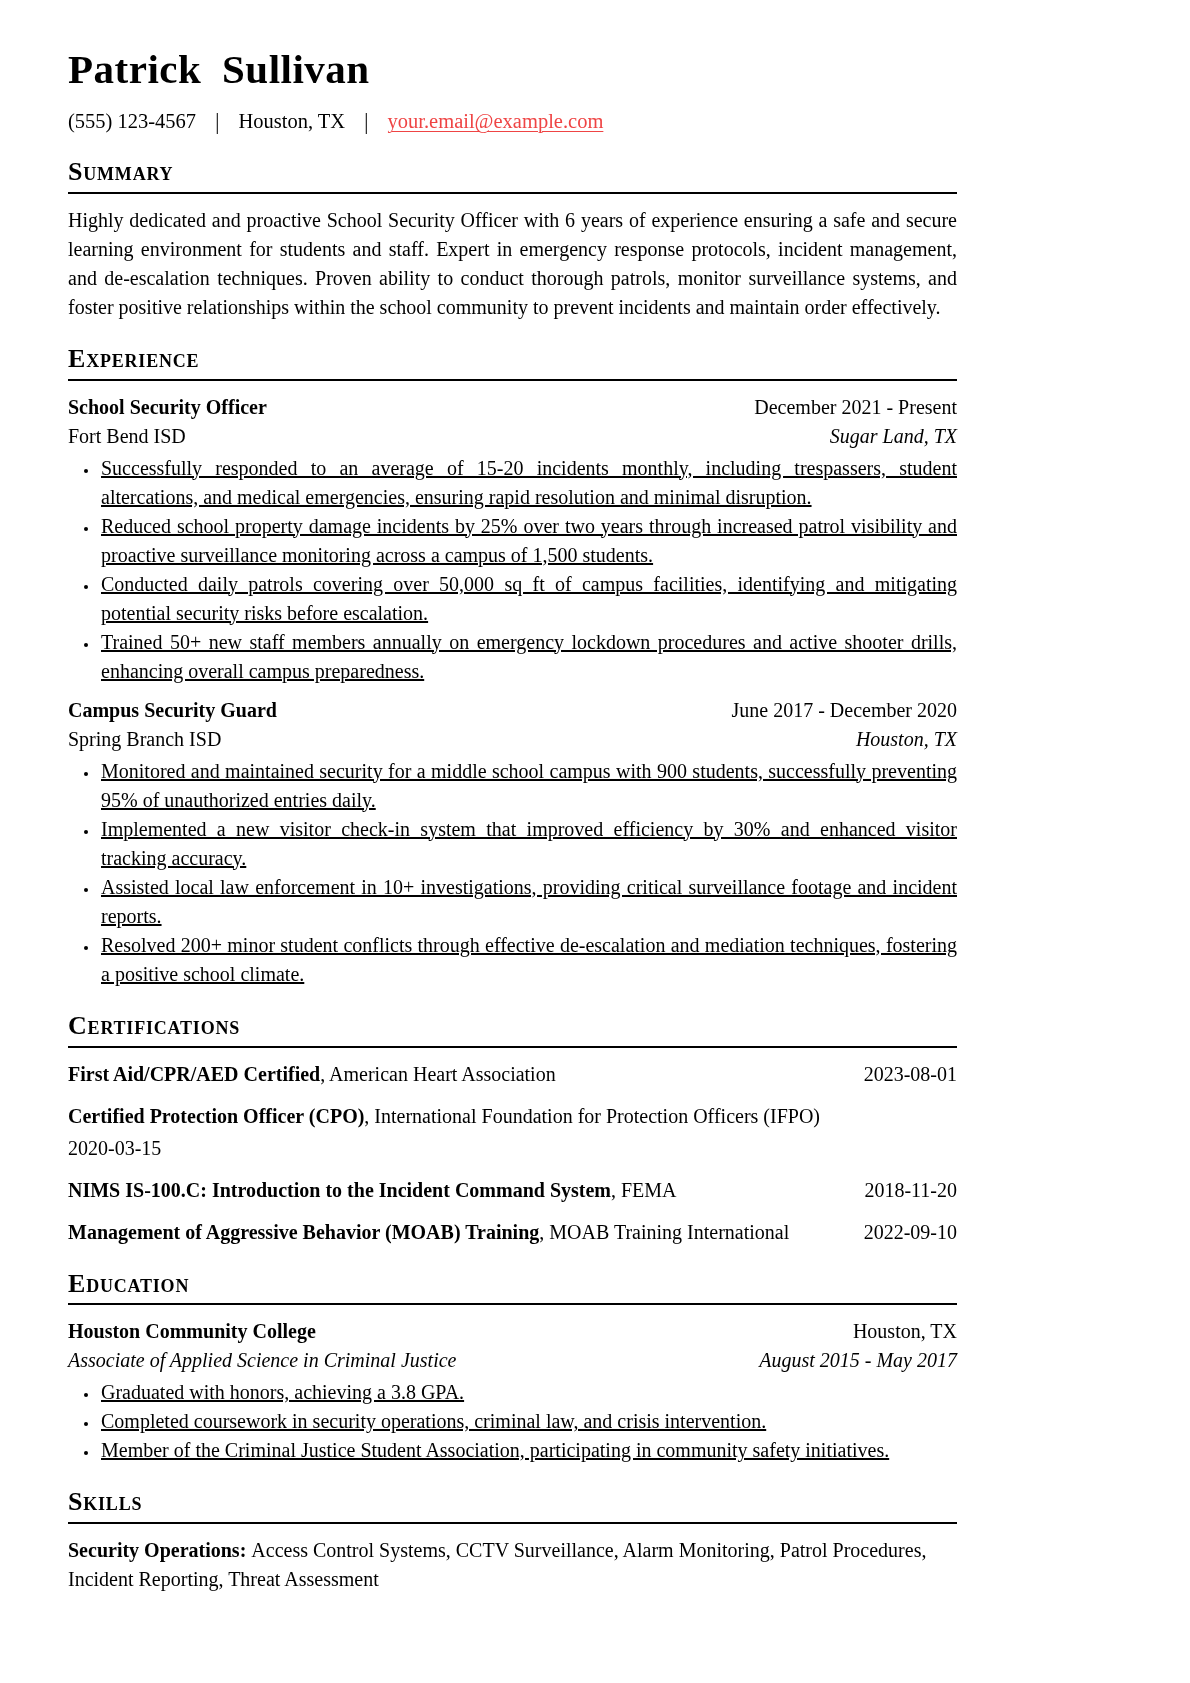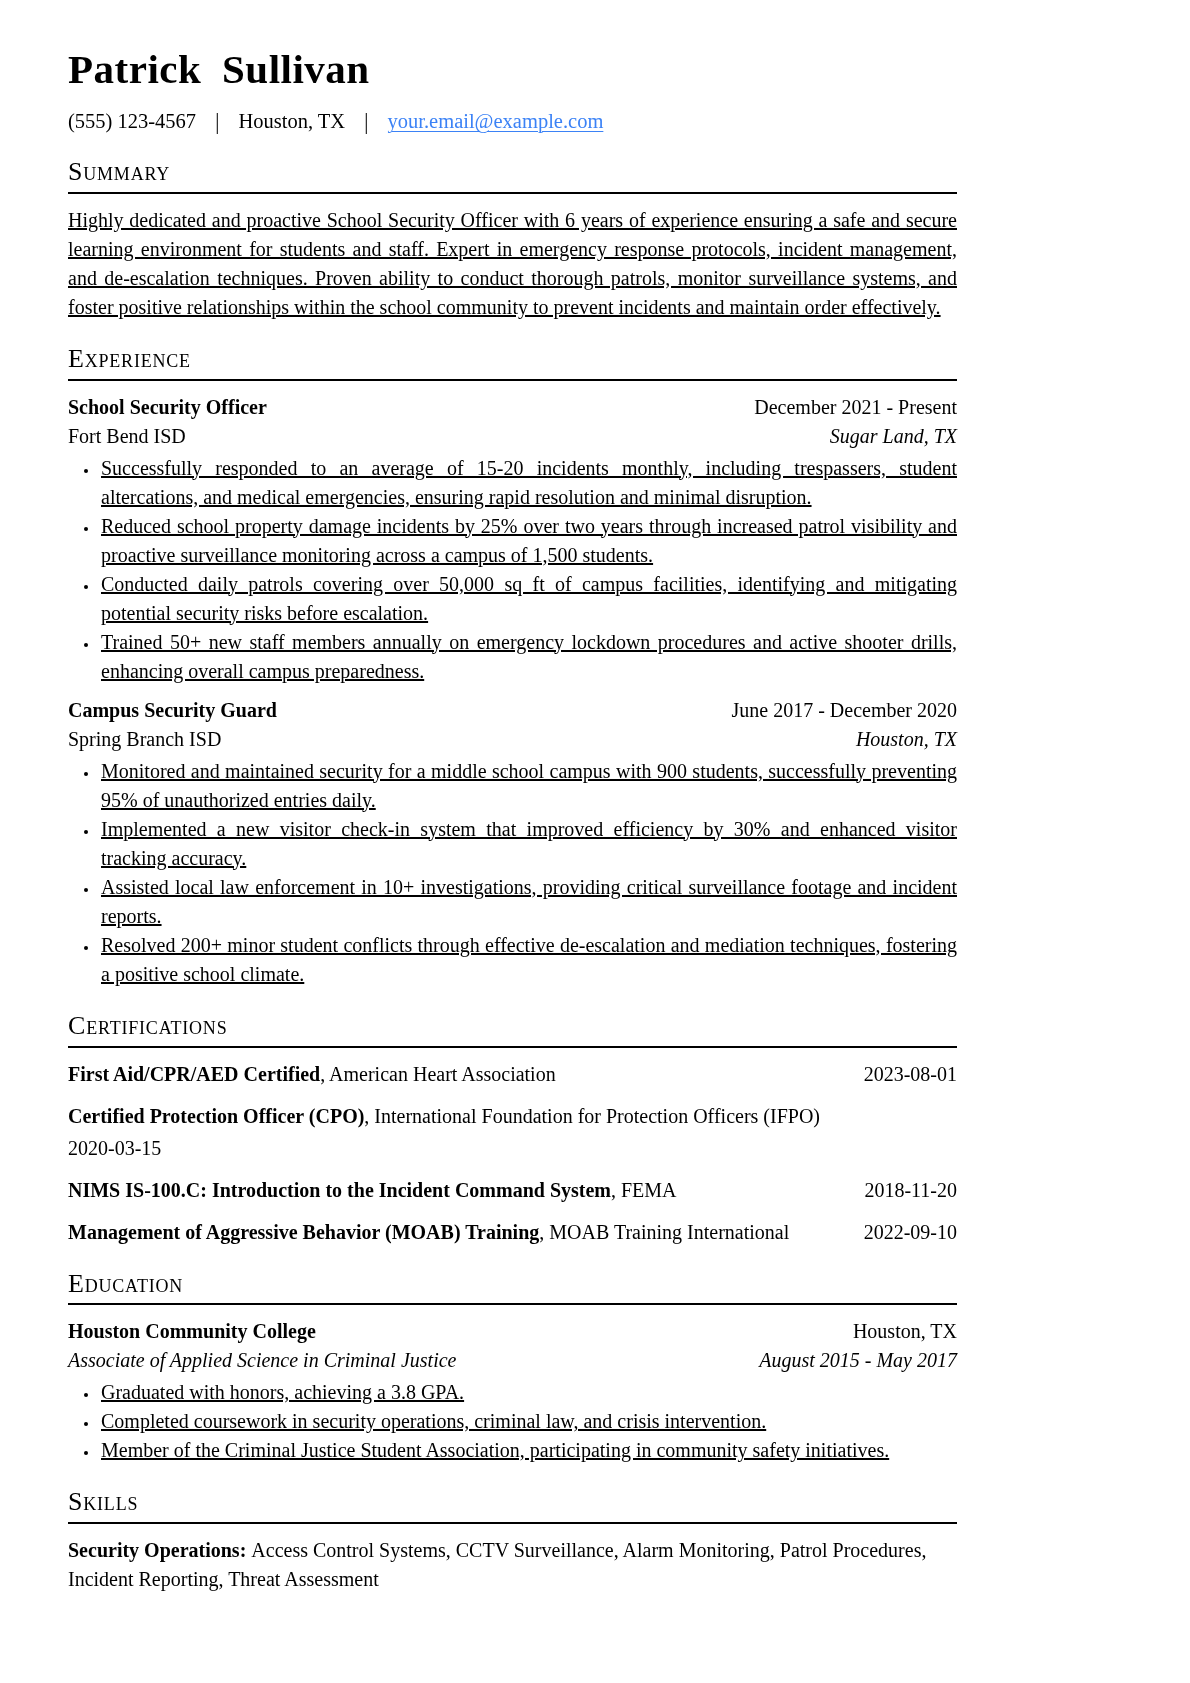--- a/index.html
+++ b/index.html
@@ -34,46 +34,45 @@
     font-size: 20.5px;
     margin: 0 0 20px 0;
     white-space: nowrap;
   }
   .contact-sep {
     display: inline-block;
     margin: 0 14px;
     transform: scaleY(1.15);
   }
   .email-link {
-    color: #3b82f6;
+    color: #ef4444;
     text-decoration: underline;
     text-underline-offset: 3px;
     text-decoration-thickness: 1px;
     cursor: pointer;
   }
   
   .section-heading {
     font-variant: small-caps;
-    font-weight: 400;
+    font-weight: 700;
     font-size: 26px;
     letter-spacing: 0.8px;
     line-height: 1.15;
     border-bottom: 2.5px solid #000000;
     padding-bottom: 5px;
     margin: 22px 0 12px 0;
   }
   .section-heading.first {
     margin-top: 4px;
   }
   
   .para {
     text-align: justify;
     margin: 0 0 6px 0;
     hyphens: auto;
-    text-decoration: underline;
   }
   
   .entry { margin-bottom: 8px; }
   .entry-row {
     display: flex;
     justify-content: space-between;
     align-items: baseline;
     gap: 12px;
   }
   .entry-title { font-weight: 700; }

